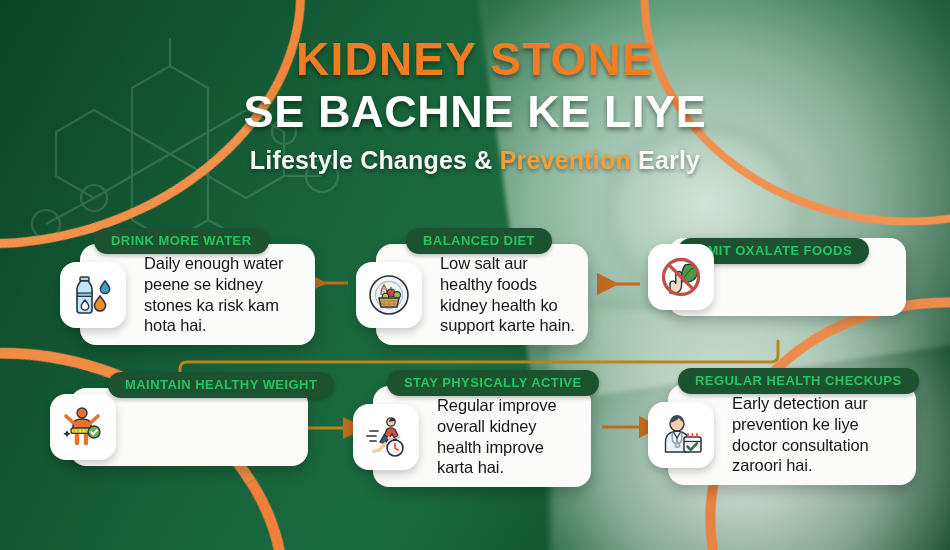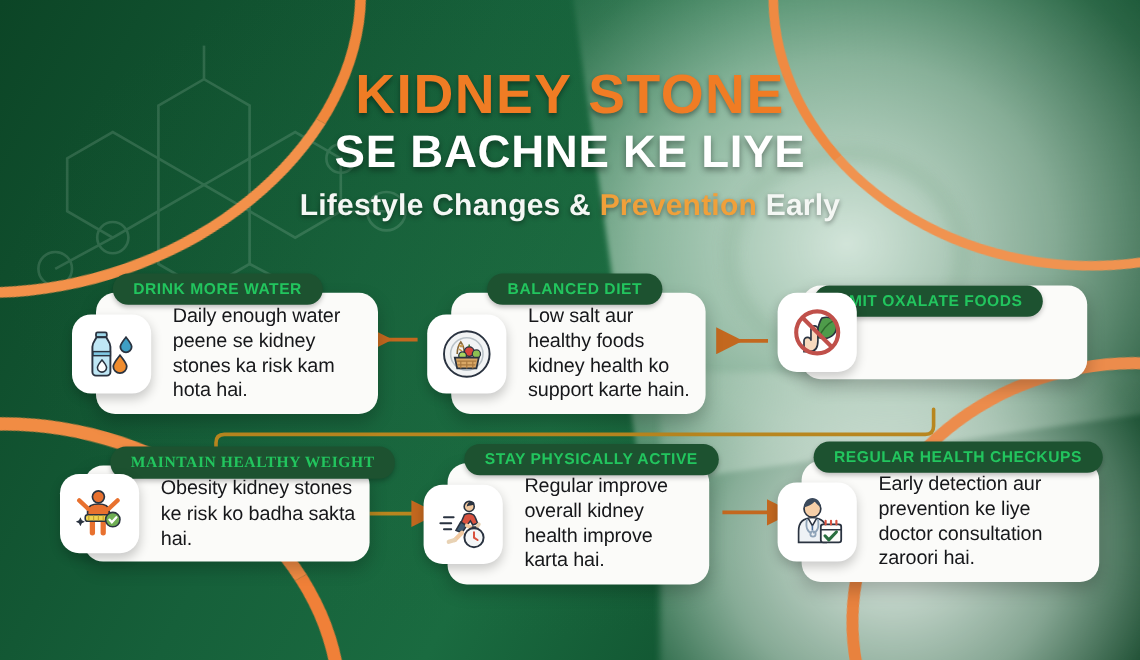--- a/index.html
+++ b/index.html
@@ -86,31 +86,30 @@
     border-bottom-color: #f09350;
     transform: rotate(6deg);
     filter: blur(.5px);
   }
 
   
   .title-wrap {
     position: absolute; left: 0; right: 0; top: 36px;
     text-align: center;
     z-index: 6;
-    margin-top: 19px;
   }
   .t-main {
     font-size: 46px; font-weight: 800; letter-spacing: 1.2px;
     color: #f07c24;
     text-shadow: 0 3px 4px rgba(0,0,0,.38);
     line-height: 1.02;
   }
   .t-sub {
     margin-top: 6px;
-    font-size: 38px; font-weight: 800; letter-spacing: .6px;
+    font-size: 45px; font-weight: 800; letter-spacing: .6px;
     color: #ffffff;
     text-shadow: 0 3px 5px rgba(0,0,0,.42);
     line-height: 1.04;
     text-align: center;
   }
   .t-tag {
     margin-top: 10px;
     font-size: 25px; font-weight: 600; letter-spacing: .2px;
     color: #f4f7f4;
     text-shadow: 0 2px 4px rgba(0,0,0,.42);
@@ -167,21 +166,21 @@
   
   #card-0 { left: 52px;  top: 228px; width: 275px; }
   #card-1 { left: 348px; top: 228px; width: 252px; }
   #card-2 { left: 640px; top: 222px; width: 278px; }
   #card-3 { left: 42px;  top: 372px; width: 278px; }
   #card-4 { left: 345px; top: 370px; width: 258px; }
   #card-5 { left: 640px; top: 368px; width: 288px; }
 
   #card-1 .pill { left: 58px; }
   #card-2 .pill { left: 38px; margin-top: 16px; }
-  #card-3 .pill { left: 50px; font-family: Liberation Serif, serif; }
+  #card-3 .pill { left: 66px; }
   #card-4 .pill { left: 42px; }
   #card-5 .pill { left: 38px; }
 </style>
 </head>
 <body>
 
 <div id="stage">
 
   <div class="bg-grad"></div>
 
@@ -323,21 +322,20 @@
           <path d="M14.5 20 L7 13" stroke="#e8712f" stroke-width="3.6" stroke-linecap="round"></path>
           <path d="M31.5 20 L39 13" stroke="#e8712f" stroke-width="3.6" stroke-linecap="round"></path>
           <path d="M18 30 v10 M27 30 v10" stroke="#e8712f" stroke-width="4.4" stroke-linecap="round"></path>
           <rect x="12" y="25" width="22" height="5.4" rx="2.2" fill="#f0d24e" stroke="#2a3340" stroke-width="1.3"></rect>
           <path d="M15 25.6 v4 M19 25.6 v4 M23 25.6 v4 M27 25.6 v4 M31 25.6 v4" stroke="#c6a22d" stroke-width="1"></path>
           <circle cx="35" cy="29" r="6" fill="#6fae54" stroke="#2a3340" stroke-width="1.3"></circle>
           <path d="M32.2 29 l2 2.3 l3.8 -4.2" fill="none" stroke="#ffffff" stroke-width="1.9" stroke-linecap="round"></path>
           <path d="M8 27 l1.2 2.6 l2.6 1.2 l-2.6 1.2 l-1.2 2.6 l-1.2 -2.6 l-2.6 -1.2 l2.6 -1.2z" fill="#2a3340"></path>
         </svg>
       </div>
-      <div class="desc">Obesity kidney stones ke risk ko badha sakta hai.</div>
     </div>
   </div>
 
   <div class="card" id="card-4">
     <div class="pill">STAY PHYSICALLY ACTIVE</div>
     <div class="body">
       <div class="icon-tile">
         <svg viewBox="0 0 48 48">
           <circle cx="29" cy="9" r="4.2" fill="#f2c9a0" stroke="#2a3340" stroke-width="1.3"></circle>
           <path d="M27 9 a4.2 4.2 0 0 1 4.5 -4.1 c1.6 .3 2.3 1.6 1.6 2.3 -1.3 1.2 -4 .8 -6.1 1.8z" fill="#2a3340"></path>

